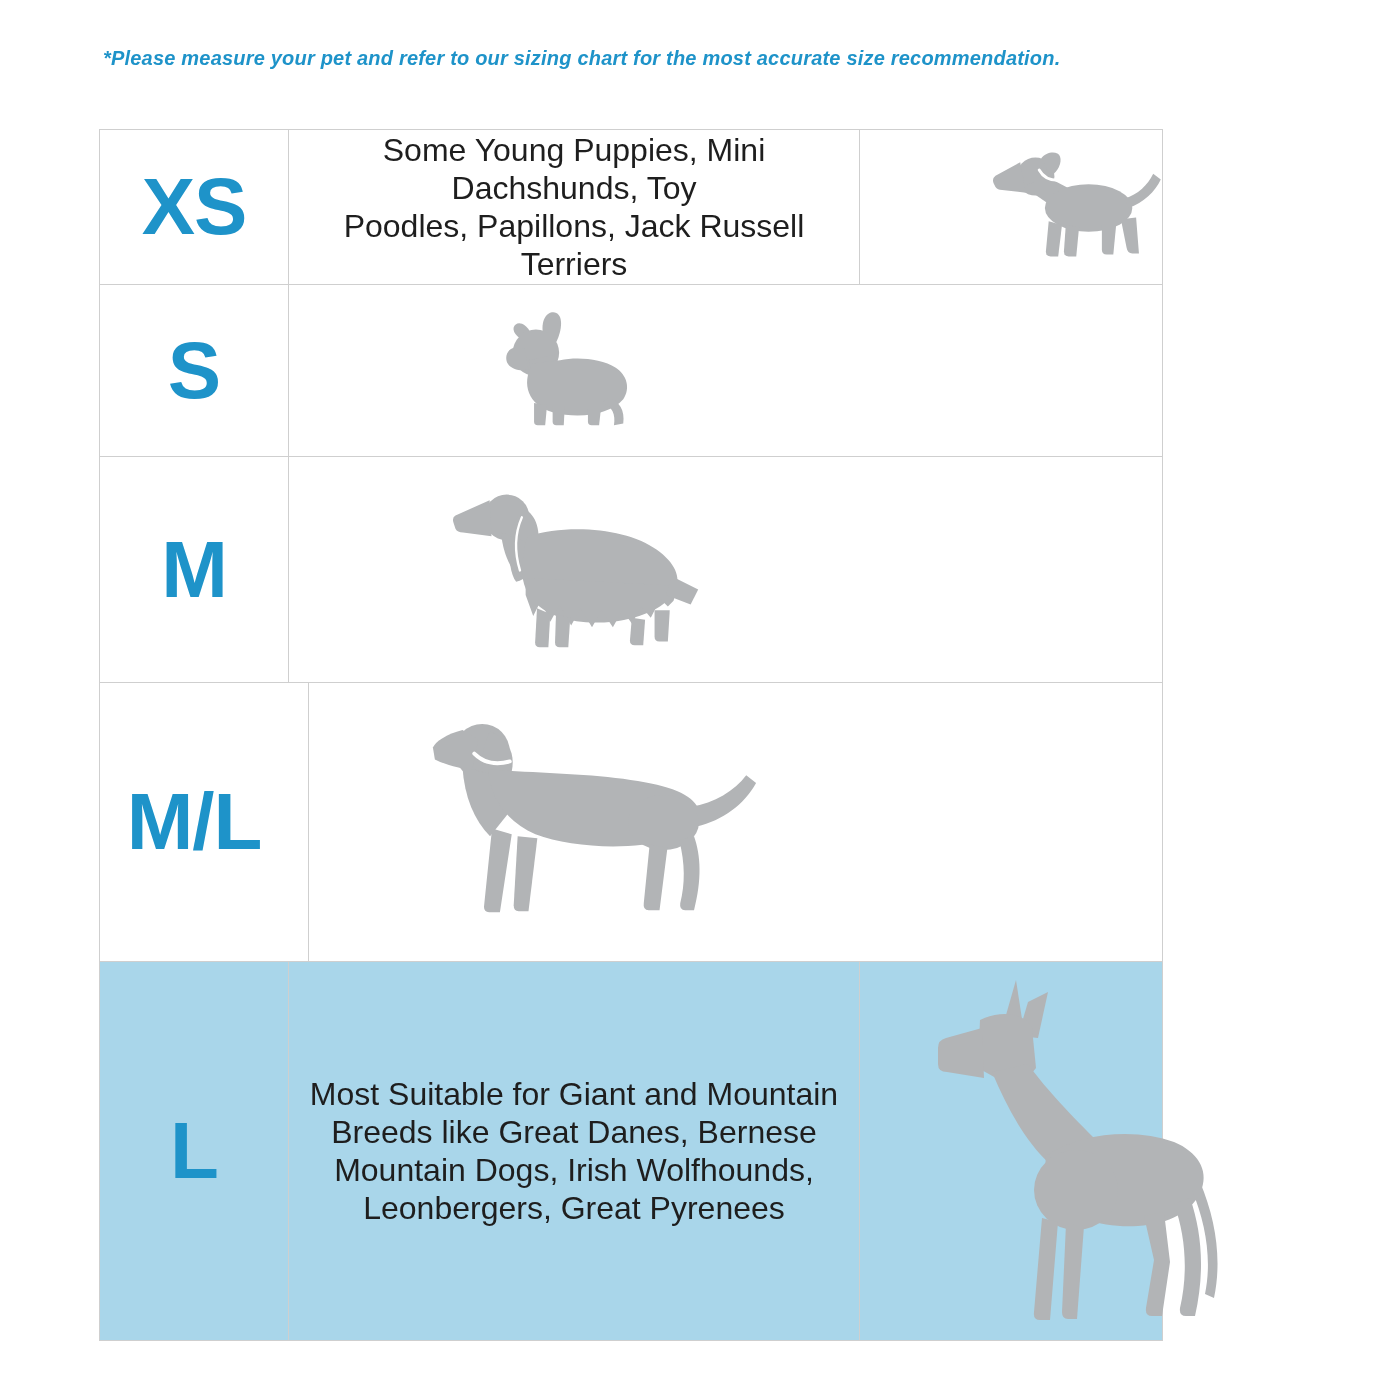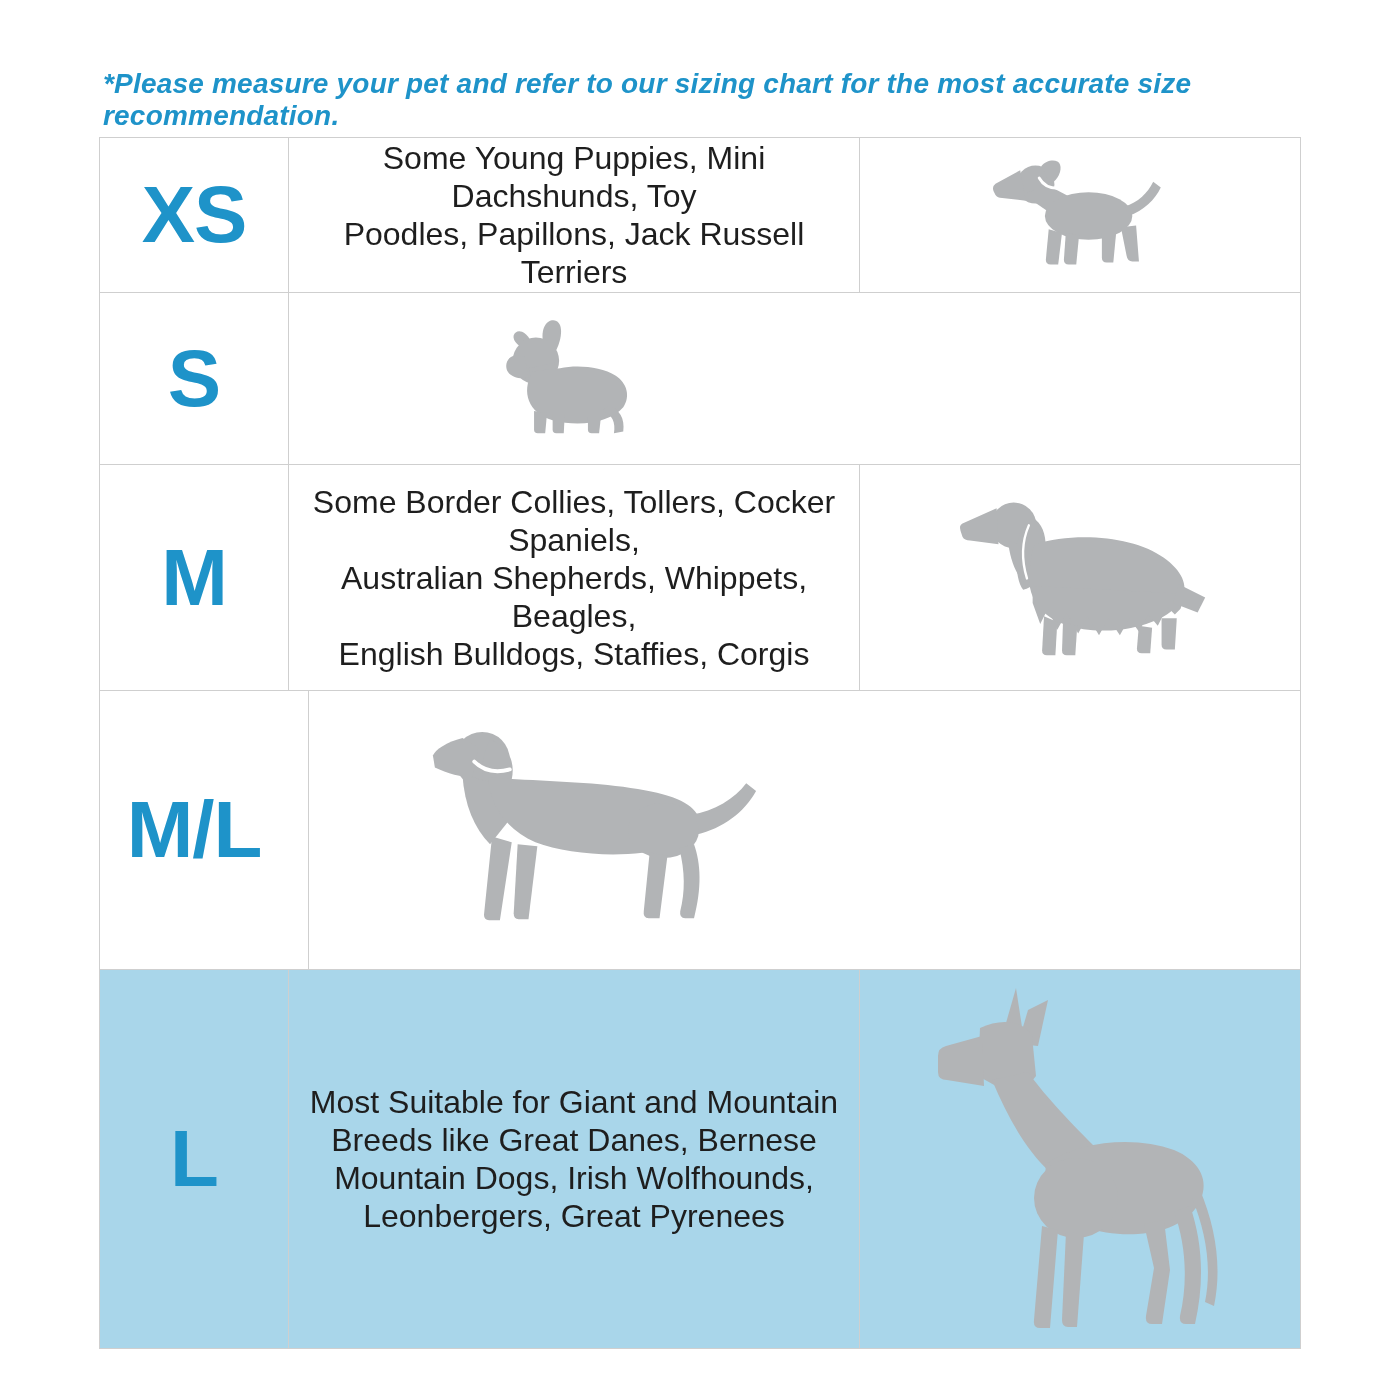--- a/index.html
+++ b/index.html
@@ -4,27 +4,27 @@
 <style>
   html,body{margin:0;padding:0;}
   body{
     width:1400px;height:1400px;background:#ffffff;
     font-family:"Liberation Sans","DejaVu Sans",sans-serif;
     position:relative;overflow:hidden;
     --accent-blue:#1E93C9;--highlight-row-bg:#A9D6EA;--dog-gray:#B2B4B6;
     --border:#CFCFCF;--text:#1E1E1E;
   }
   .note{
-    position:absolute;left:103px;top:68px;margin:0;
-    font-size:28px;font-weight:bold;font-style:italic;
+    position:absolute;left:103px;top:47px;margin:0;
+    font-size:20px;font-weight:bold;font-style:italic;
     color:var(--accent-blue);letter-spacing:0.2px;
   }
   .table{
-    position:absolute;left:99px;top:129px;width:1202px;
-    border:1px solid var(--border);box-sizing:border-box;margin-top:8px;
+    position:absolute;left:99px;top:129px;width:1064px;
+    border:1px solid var(--border);box-sizing:border-box;
   }
   .row{
     display:grid;grid-template-columns:188px 571px 443px;
     background:#ffffff;
   }
   .row + .row{border-top:1px solid var(--border);}
   .row.highlighted{background:var(--highlight-row-bg);}
   .cell{
     display:flex;align-items:center;justify-content:center;
     box-sizing:border-box;min-width:0;
@@ -99,25 +99,20 @@
         </g>
       </svg>
     </div>
   </div>
 
   <div class="row row-m">
     <div class="cell">
       <span class="size-label">M</span>
     </div>
     <div class="cell">
-      <p class="desc">Some Border Collies, Tollers, Cocker Spaniels,
-Australian Shepherds, Whippets, Beagles,
-English Bulldogs, Staffies, Corgis</p>
-    </div>
-    <div class="cell">
       <svg class="dog" width="256" height="173" viewBox="0 0 270 182">
         <g fill="currentColor">
           <circle cx="64" cy="36" r="24"></circle>
           <path d="M46 18 L10 34 Q6 36 8 42 L10 48 Q12 52 18 52 L48 56 Z"></path>
           <path d="M84 28 C98 36 100 56 96 76 C93 92 84 102 74 104 C68 96 66 80 67 62 C68 46 74 34 84 28 Z"></path>
           <path d="M58 52 C60 72 66 88 78 100 L100 70 C86 62 70 56 58 52 Z"></path>
           <path d="M86 56 C130 42 192 48 222 70 C242 84 248 100 242 112 C234 130 208 142 176 146 C140 150 108 142 92 124 C80 110 78 92 82 74 C83 67 84 60 86 56 Z"></path>
           <path d="M84 100 L240 108 L244 110 L240 124 L234 130 L226 122 L216 142 L206 130 L196 148 L186 134 L176 152 L164 134 L154 152 L142 132 L132 150 L120 128 L110 146 L100 124 L92 140 L84 118 Z"></path>
           <path d="M238 98 L266 112 L258 128 L232 118 Z"></path>
           <path d="M96 132 L94 168 Q94 173 99 173 L108 173 L110 138 Z"></path>

